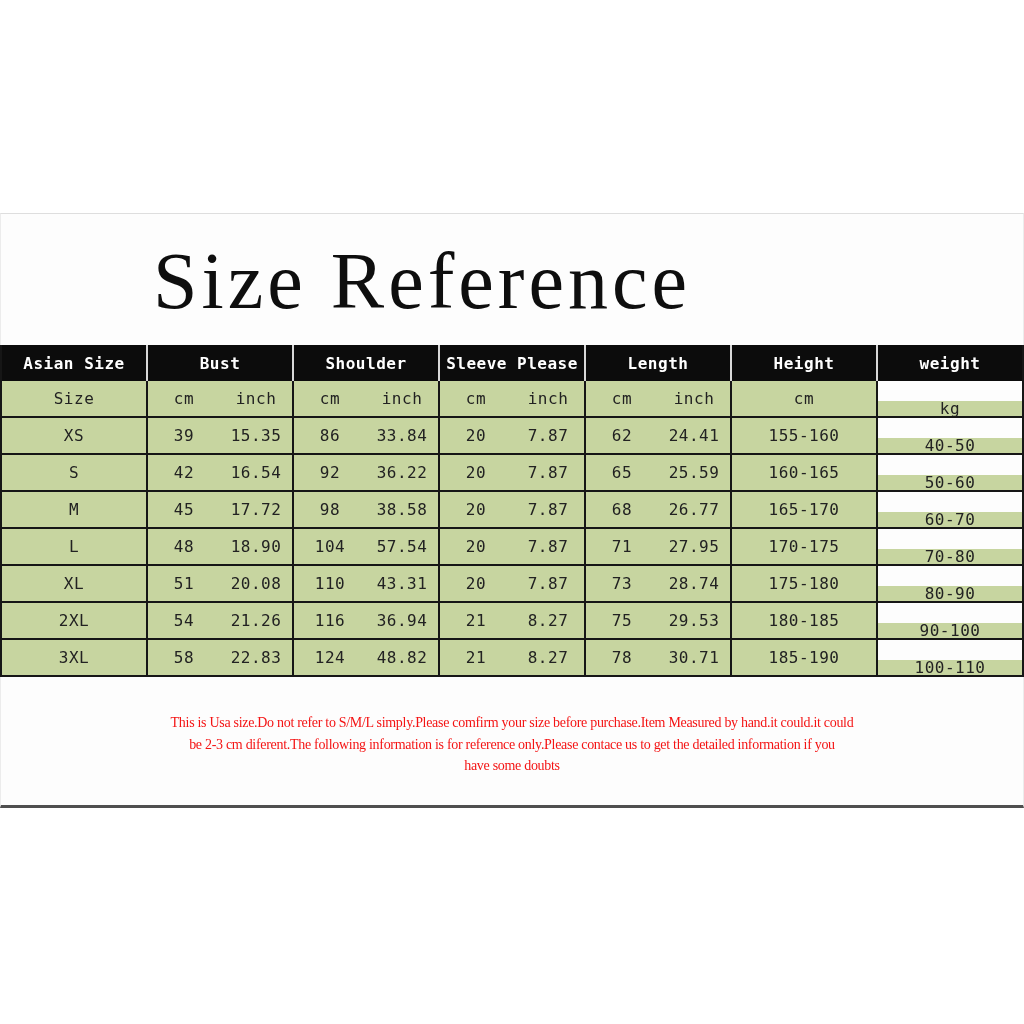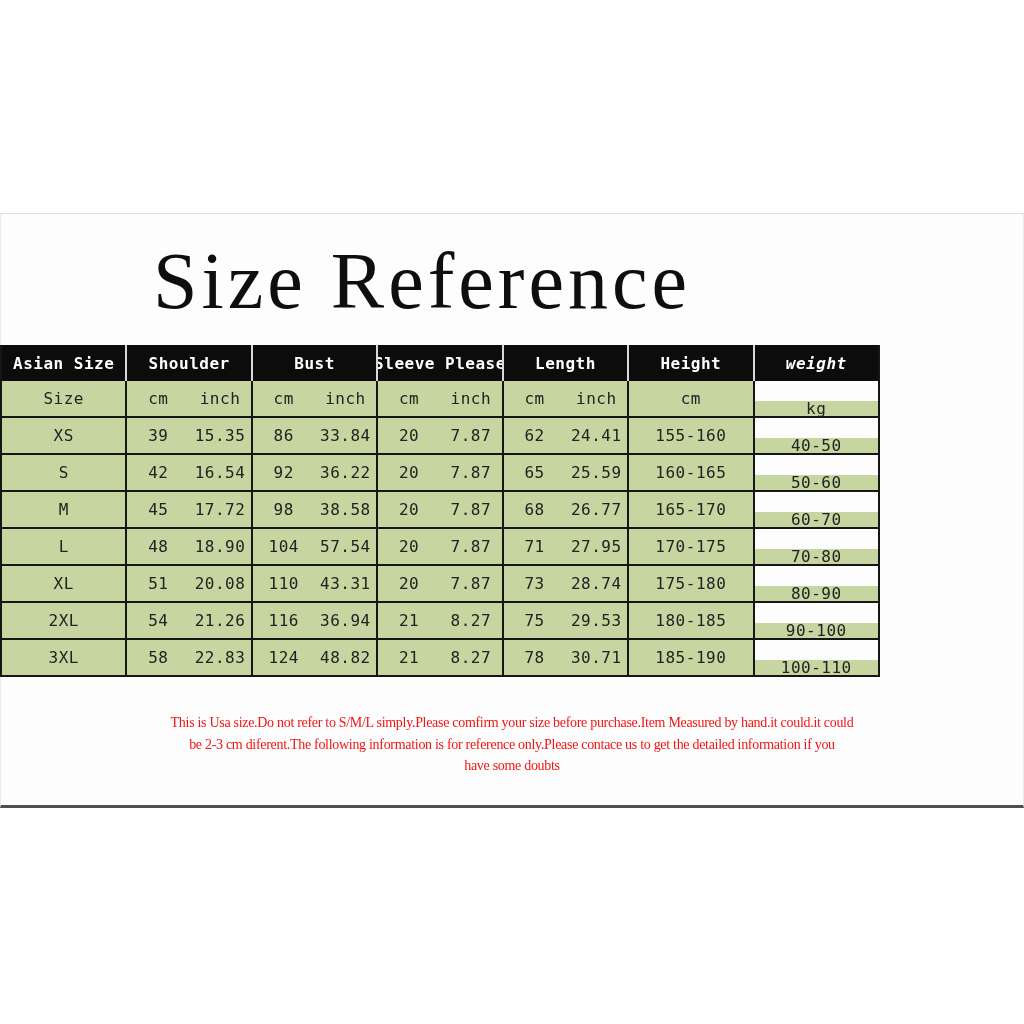--- a/index.html
+++ b/index.html
@@ -27,40 +27,40 @@
     font-family:"Liberation Serif","DejaVu Serif",serif;
     font-size:80px;
     line-height:1.1;
     letter-spacing:4px;
     color:#0e0e0e;
     white-space:nowrap;
   }
   .size-table{
     position:absolute;
     top:345px; left:0;
-    width:880px;
+    width:1024px;
     box-sizing:border-box;
     border-left:2px solid #161616;
     border-right:2px solid #161616;
   }
   .tr{display:flex;width:100%;}
   .tr.head{height:36px;background:#0c0c0c;}
   .tr.body-row{height:37px;}
   .th{
     flex:1 1 0;
     display:flex;align-items:center;justify-content:center;
     color:#ffffff;
     font-weight:bold;
     font-size:16px;
     letter-spacing:0.5px;
     border-right:2px solid #d9d9d9;
     white-space:nowrap;
     overflow:hidden;
   }
-  .th:last-child{border-right:none;font-style:italic;}
+  .th:last-child{border-right:none;}
   .td{
     flex:1 1 0;
     background:#c7d5a0;
     display:flex;align-items:center;justify-content:center;
     color:#222222;
     font-size:16px;
     letter-spacing:0.5px;
     border-right:2px solid #161616;
     border-bottom:2px solid #161616;
     white-space:nowrap;
@@ -85,22 +85,22 @@
 <body>
 
 <div class="card"></div>
 
 <div class="title">Size Reference</div>
 
 <div class="size-table">
 
   <div class="tr head">
     <div class="th">Asian Size</div>
+    <div class="th">Bust</div>
     <div class="th">Shoulder</div>
-    <div class="th">Bust</div>
     <div class="th">Sleeve Please</div>
     <div class="th">Length</div>
     <div class="th">Height</div>
     <div class="th">weight</div>
   </div>
 
   <div class="tr body-row">
     <div class="td">Size</div>
     <div class="td dbl">
       <span class="half">cm</span>

